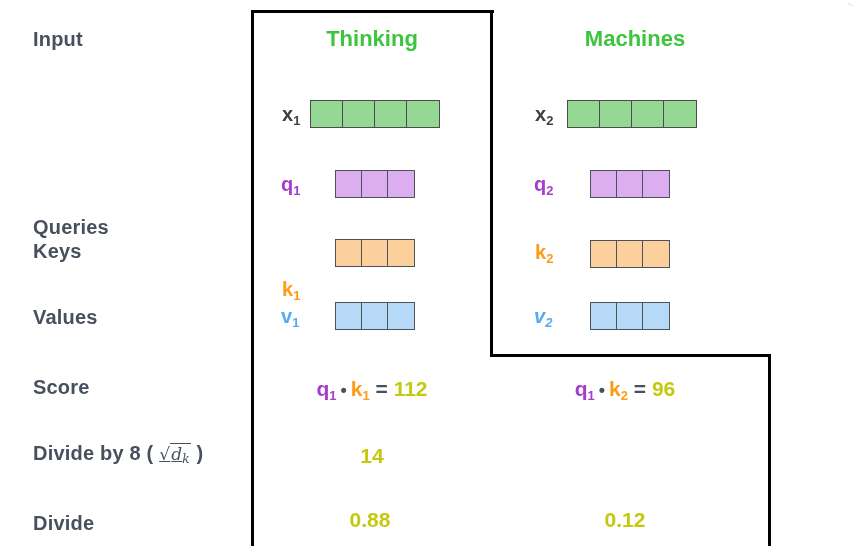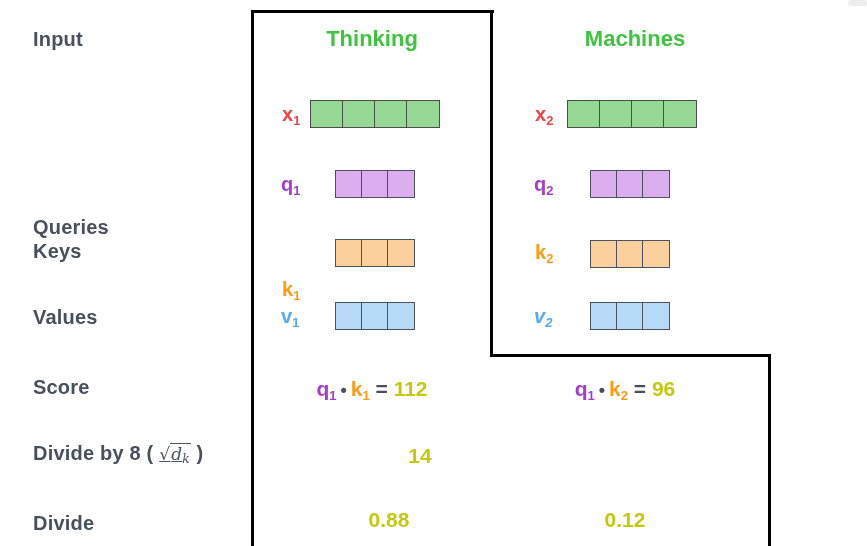--- a/index.html
+++ b/index.html
@@ -1,33 +1,33 @@
 <!DOCTYPE html>
 <html><head>
 <meta charset="utf-8">
 <style>
   html,body{margin:0;padding:0;background:#fff;}
   #canvas{position:relative;width:867px;height:546px;background:#ffffff;overflow:hidden;
-          font-family:"Liberation Sans",sans-serif;}
+          font-family:"Liberation Sans",sans-serif;border-radius:31px;}
   
   .rowlabel{position:absolute;left:33px;color:#47505c;font-size:20px;font-weight:600;
             letter-spacing:0.2px;white-space:nowrap;line-height:22px;}
   .math{font-family:"DejaVu Serif",serif;font-size:17px;font-weight:400;text-decoration:underline;}
   .math .rad{font-style:normal;}
   .math .radicand{font-style:italic;border-top:1.5px solid #47505c;padding:0 1px;}
   .math sub{font-size:12px;vertical-align:-3px;}
   
   .colheader{position:absolute;top:27px;text-align:center;color:#3ec43e;
              font-size:22px;font-weight:bold;line-height:24px;}
   
   .bline{position:absolute;background:#000;}
   
   .vlabel{position:absolute;font-size:20px;font-weight:bold;line-height:24px;white-space:nowrap;}
   .vlabel sub{font-size:13px;vertical-align:-4px;}
-  .green{color:#ef4444;} .purple{color:#a43ccc;} .orange{color:#ff9a14;}
+  .green{color:#404040;} .purple{color:#a43ccc;} .orange{color:#ff9a14;}
   .blue{color:#55aaf2;}  .yellow{color:#c5c90e;}  .gray{color:#47505c;}
   
   .vec-boxes{position:absolute;display:flex;}
   .cell{width:27.5px;height:28px;box-sizing:border-box;border:1.5px solid #4a525c;}
   .cell + .cell{margin-left:-1.5px;}
   .x-boxes .cell{width:33.5px;background:#94d894;border-color:#4c4c4c;}
   .q-boxes .cell{background:#ddaeef;}
   .k-boxes .cell{background:#fbd09c;}
   .v-boxes .cell{background:#b6d9f8;}
   
@@ -128,18 +128,18 @@
     <span class="purple"><span>q</span><sub>1</sub></span><span class="gray score-dot">•</span><span class="orange"><span>k</span><sub>1</sub></span>
     <span class="gray">=</span>
     <span class="yellow">112</span>
   </div>
   <div class="numline" style="left:505px;top:376px;">
     <span class="purple"><span>q</span><sub>1</sub></span><span class="gray score-dot">•</span><span class="orange"><span>k</span><sub>2</sub></span>
     <span class="gray">=</span>
     <span class="yellow">96</span>
   </div>
 
-  <div class="numline yellow" style="left:252px;top:443px;margin-left:48px;">14</div>
+  <div class="numline yellow" style="left:252px;top:443px;">14</div>
 
-  <div class="numline yellow" style="left:269px;top:507px;">0.88</div>
+  <div class="numline yellow" style="left:250px;top:507px;">0.88</div>
   <div class="numline yellow" style="left:505px;top:507px;">0.12</div>
 
 </div>
 
 </body></html>

